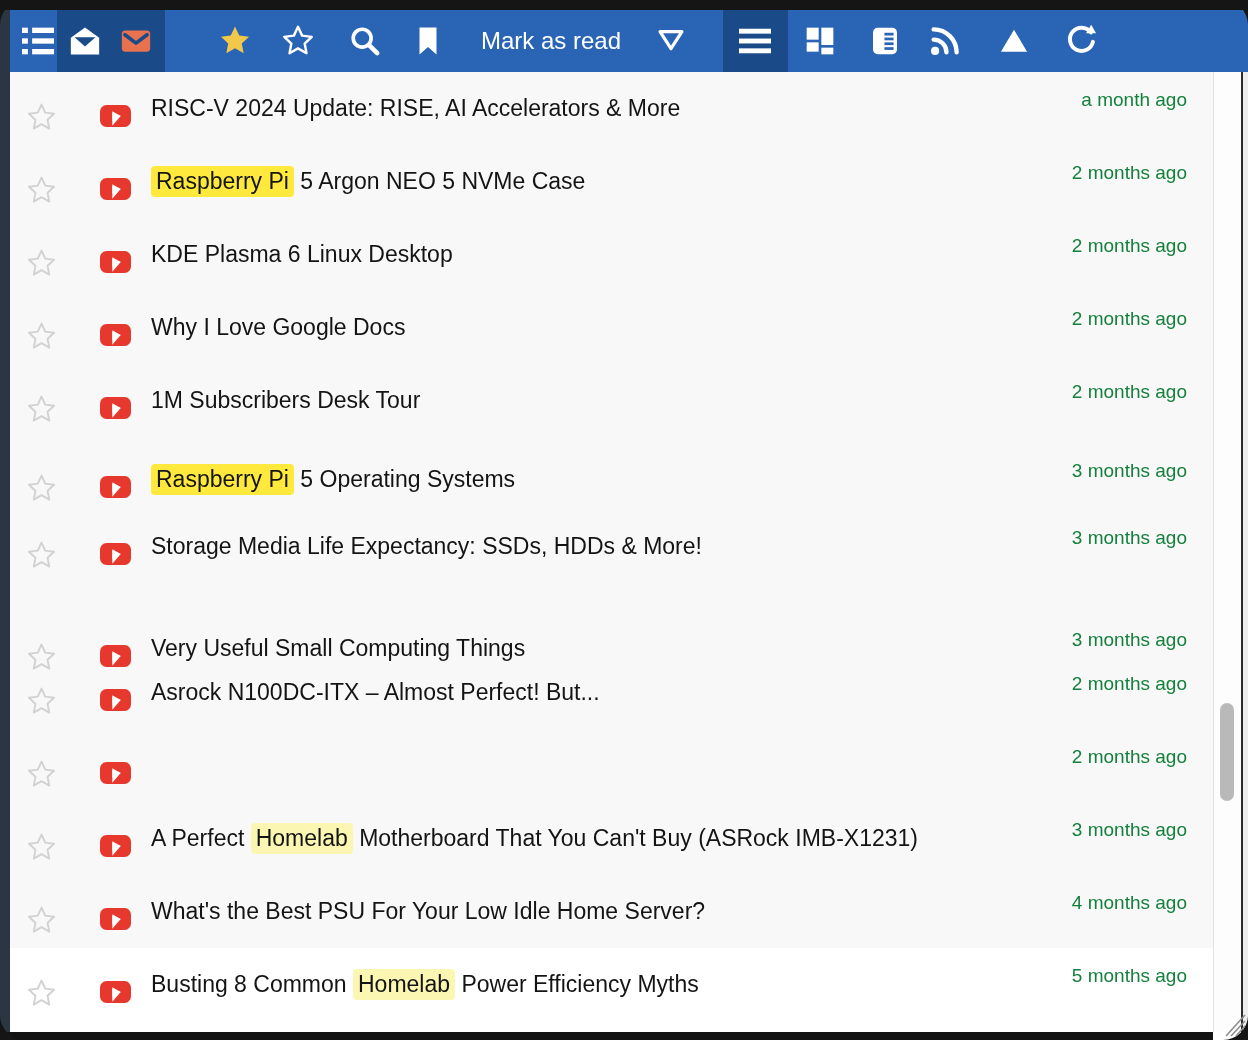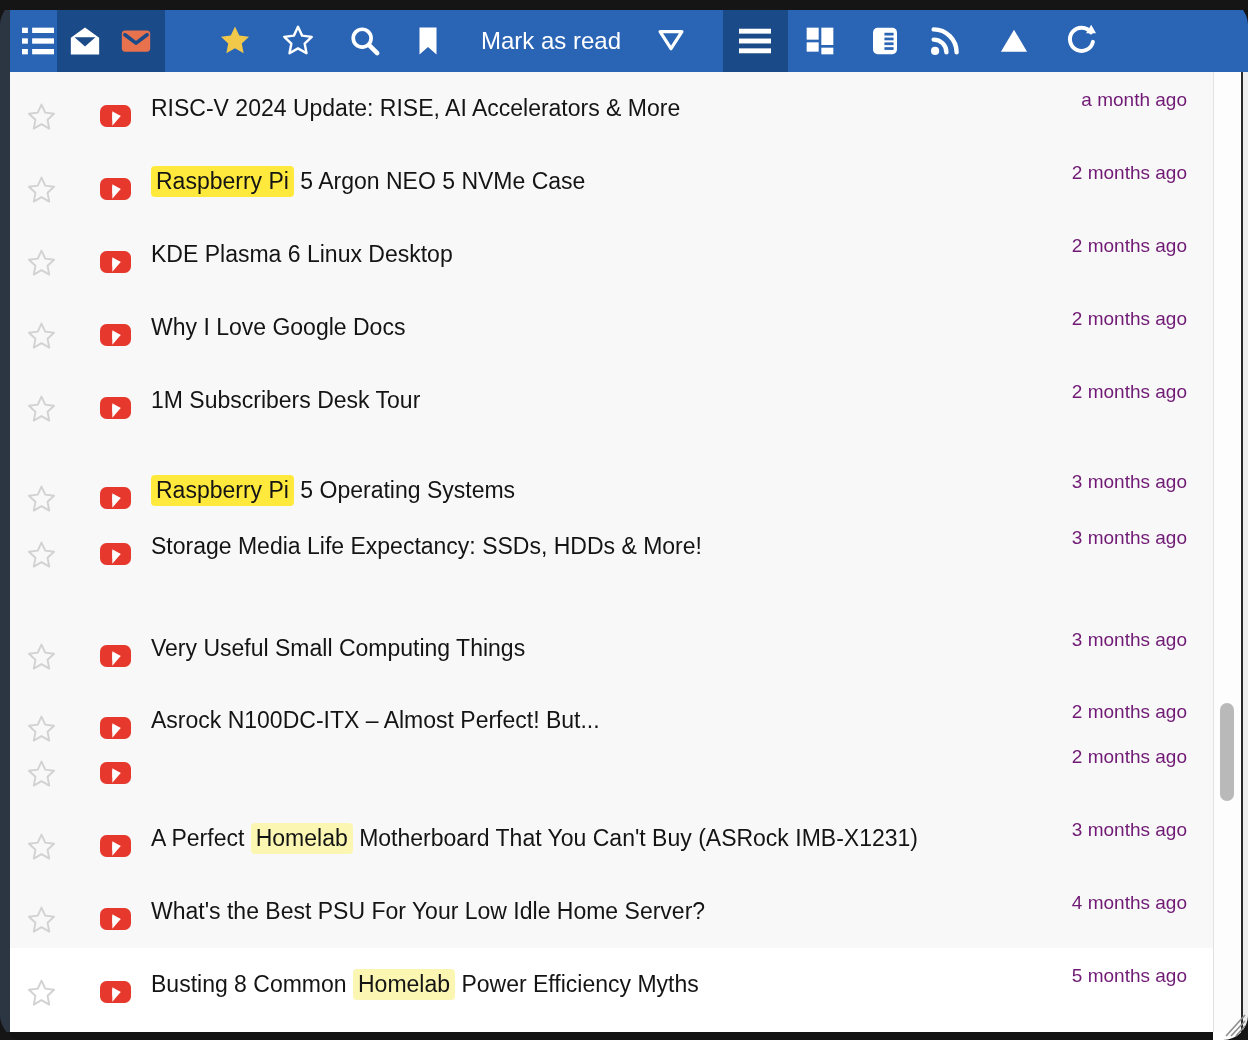--- a/index.html
+++ b/index.html
@@ -22,21 +22,21 @@
   .row  { position:absolute; left:0; width:100%; height:73px; }
   .row.last { background:#ffffff; }
   .list-tail { position:absolute; left:0; top:949px; width:100%; height:11px; background:#ffffff; }
   .star-btn { position:absolute; left:16px; top:30px; width:31px; height:31px; }
   .yt       { position:absolute; left:90px; top:33px; width:31px; height:22px; }
   .title    { position:absolute; left:141px; top:21px; font-size:23px; line-height:30px;
               color:#141414; white-space:nowrap; }
   .hl        { border-radius:4px; padding:2px 5px 3px; }
   .hl-bright { background:#ffe93c; }
   .hl-pale   { background:#fbf7b3; }
-  .age      { position:absolute; right:26px; top:17px; font-size:19px; color:#701a75; }
+  .age      { position:absolute; right:26px; top:17px; font-size:19px; color:#15803d; }
 
   
   .gutter { position:absolute; left:1213px; top:72px; width:28px; height:960px;
             background:#fdfdfd; border-left:1px solid #e1e1e1; box-sizing:border-box; }
   .thumb  { position:absolute; left:6px; top:631px; width:14px; height:98px;
             border-radius:7px; background:#b9b9b9; }
   .right-line   { position:absolute; left:1241px; top:72px; width:2px; height:968px; background:#2a2a2a; }
   .right-sliver { position:absolute; left:1243px; top:72px; width:5px; height:968px; background:#ededed; }
 
   
@@ -243,21 +243,21 @@
     <span class="yt">
       <svg width="31" height="22" viewBox="0 0 31 22">
             <rect width="31" height="22" rx="6.5" fill="#e6382d"></rect>
             <path d="M12.3 6.2L20.7 11l-8.4 15.7z" fill="#fff" transform="scale(1,0.62) translate(0,6.7)"></path>
             <path d="M12.3 6.2L20.7 11l-8.4 4.8z" fill="#fff"></path>
           </svg>
     </span>
     <span class="title"><span>1M Subscribers Desk Tour</span></span>
     <span class="age">2 months ago</span>
   </div>
-      <div class="row" style="top: 382px;">
+      <div class="row" style="top: 371px;">
     <span class="star-btn">
       <svg width="31" height="31" viewBox="0 0 24 24">
             <path d="M12 2l2.9 6.2 6.8.9-5 4.7 1.3 6.8-6-3.4-6 3.4 1.3-6.8-5-4.7 6.8-.9z" fill="none" stroke="#d2d2d2" stroke-width="1.5" stroke-linejoin="round"></path>
           </svg>
     </span>
     <span class="yt">
       <svg width="31" height="22" viewBox="0 0 31 22">
             <rect width="31" height="22" rx="6.5" fill="#e6382d"></rect>
             <path d="M12.3 6.2L20.7 11l-8.4 15.7z" fill="#fff" transform="scale(1,0.62) translate(0,6.7)"></path>
             <path d="M12.3 6.2L20.7 11l-8.4 4.8z" fill="#fff"></path>
@@ -291,21 +291,21 @@
     <span class="yt">
       <svg width="31" height="22" viewBox="0 0 31 22">
             <rect width="31" height="22" rx="6.5" fill="#e6382d"></rect>
             <path d="M12.3 6.2L20.7 11l-8.4 15.7z" fill="#fff" transform="scale(1,0.62) translate(0,6.7)"></path>
             <path d="M12.3 6.2L20.7 11l-8.4 4.8z" fill="#fff"></path>
           </svg>
     </span>
     <span class="title"><span>Very Useful Small Computing Things</span></span>
     <span class="age">3 months ago</span>
   </div>
-      <div class="row" style="top: 612px;">
+      <div class="row" style="top: 584px;">
     <span class="star-btn">
       <svg width="31" height="31" viewBox="0 0 24 24">
             <path d="M12 2l2.9 6.2 6.8.9-5 4.7 1.3 6.8-6-3.4-6 3.4 1.3-6.8-5-4.7 6.8-.9z" fill="none" stroke="#d2d2d2" stroke-width="1.5" stroke-linejoin="round"></path>
           </svg>
     </span>
     <span class="yt">
       <svg width="31" height="22" viewBox="0 0 31 22">
             <rect width="31" height="22" rx="6.5" fill="#e6382d"></rect>
             <path d="M12.3 6.2L20.7 11l-8.4 15.7z" fill="#fff" transform="scale(1,0.62) translate(0,6.7)"></path>
             <path d="M12.3 6.2L20.7 11l-8.4 4.8z" fill="#fff"></path>

